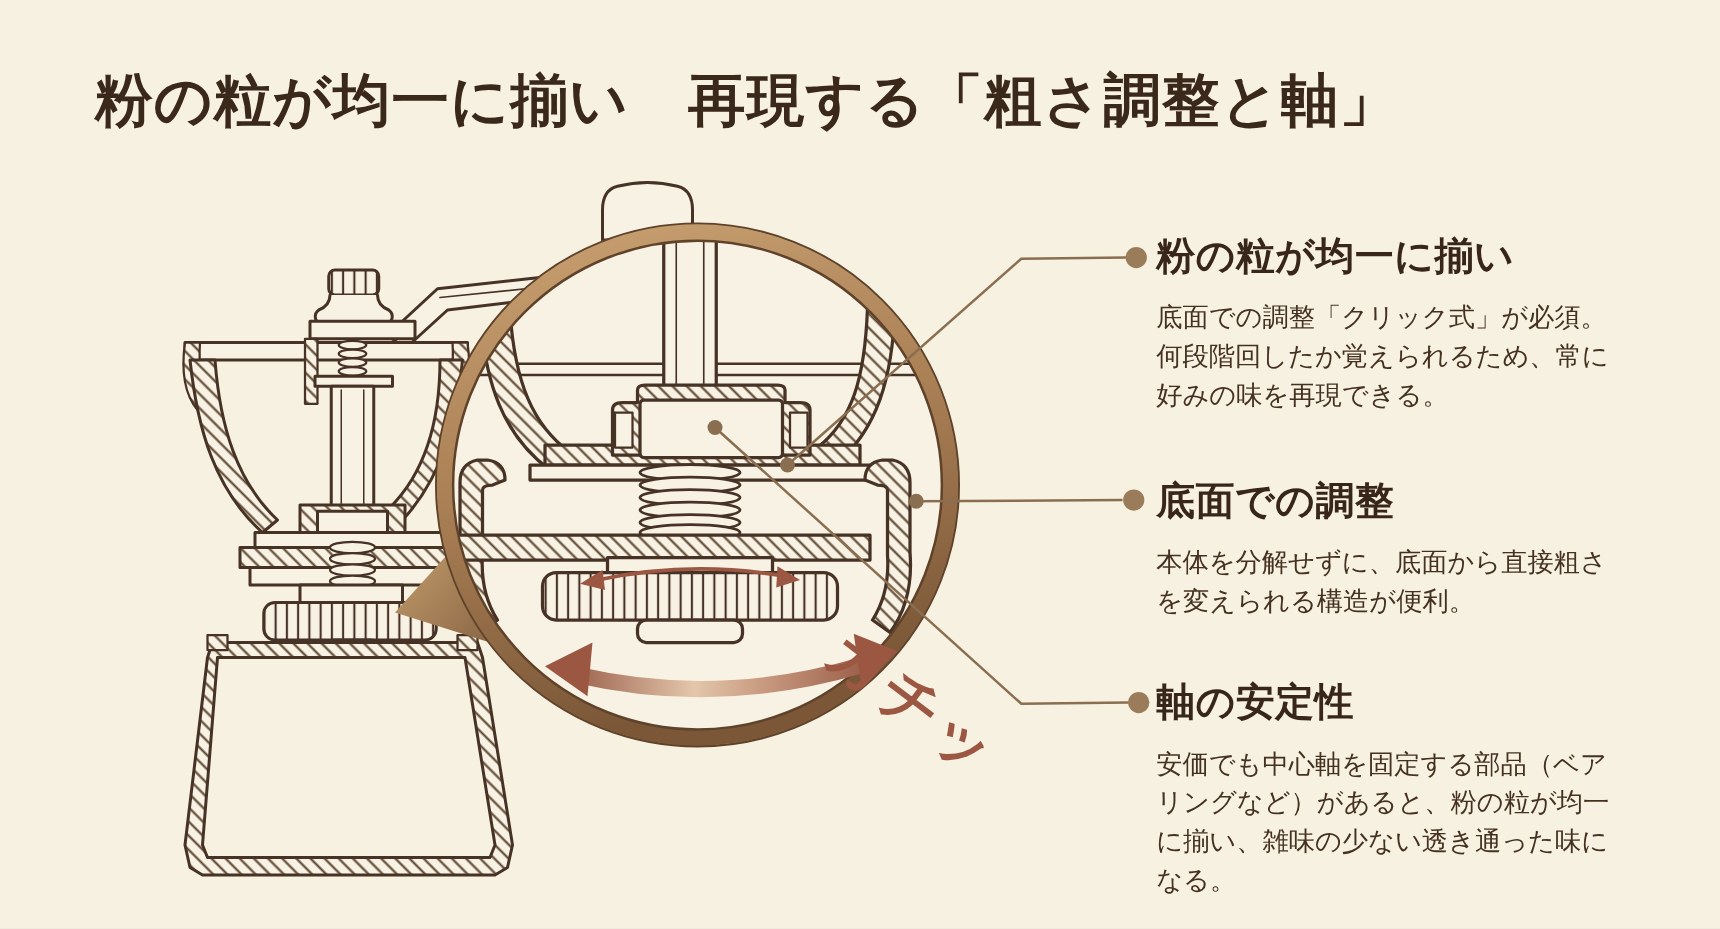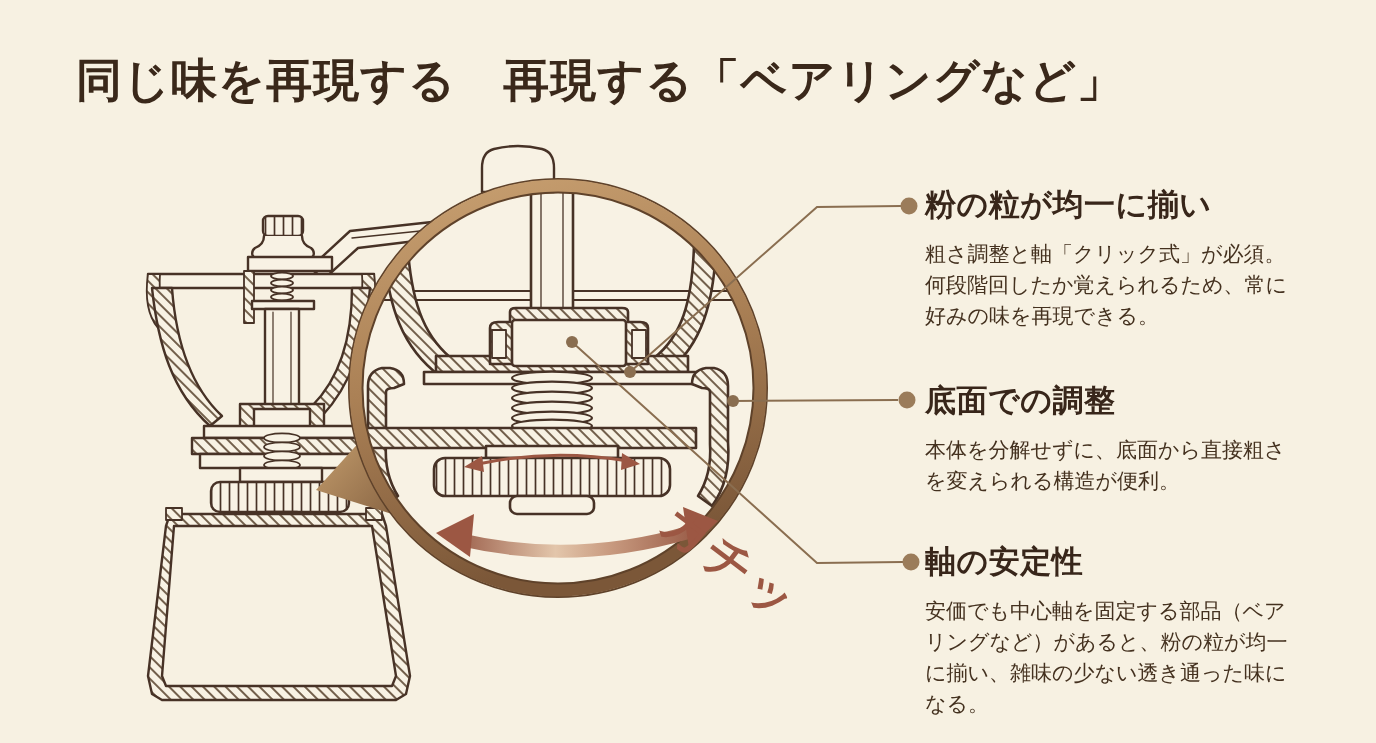--- a/index.html
+++ b/index.html
@@ -190,25 +190,25 @@
         <circle cx="907" cy="400" r="8.5" stroke="none" fill="#9b7c5a"></circle>
       </g>
       <g>
         <path d="M572,342 L817,563 L903,562" fill="none"></path>
         <circle cx="572" cy="342" r="6" stroke="none"></circle>
         <circle cx="911" cy="562" r="8.5" stroke="none" fill="#9b7c5a"></circle>
       </g>
     </g>
   </svg>
 
-  <div class="title">同じ味を再現する　再現する「ベアリングなど」</div>
+  <div class="title">粉の粒が均一に揃い　再現する「粗さ調整と軸」</div>
 
   <div class="anno a1">
     <h2>粉の粒が均一に揃い</h2>
-    <p>粗さ調整と軸「クリック式」が必須。何段階回したか覚えられるため、常に好みの味を再現できる。</p>
+    <p>底面での調整「クリック式」が必須。何段階回したか覚えられるため、常に好みの味を再現できる。</p>
   </div>
   <div class="anno a2">
     <h2>底面での調整</h2>
     <p>本体を分解せずに、底面から直接粗さを変えられる構造が便利。</p>
   </div>
   <div class="anno a3">
     <h2>軸の安定性</h2>
     <p>安価でも中心軸を固定する部品（ベアリングなど）があると、粉の粒が均一に揃い、雑味の少ない透き通った味になる。</p>
   </div>
 

